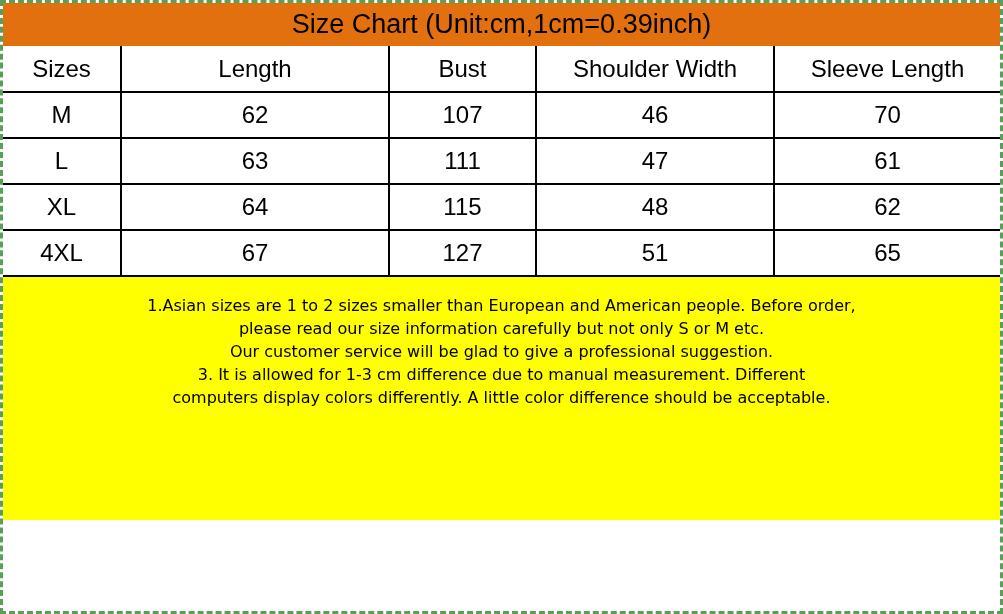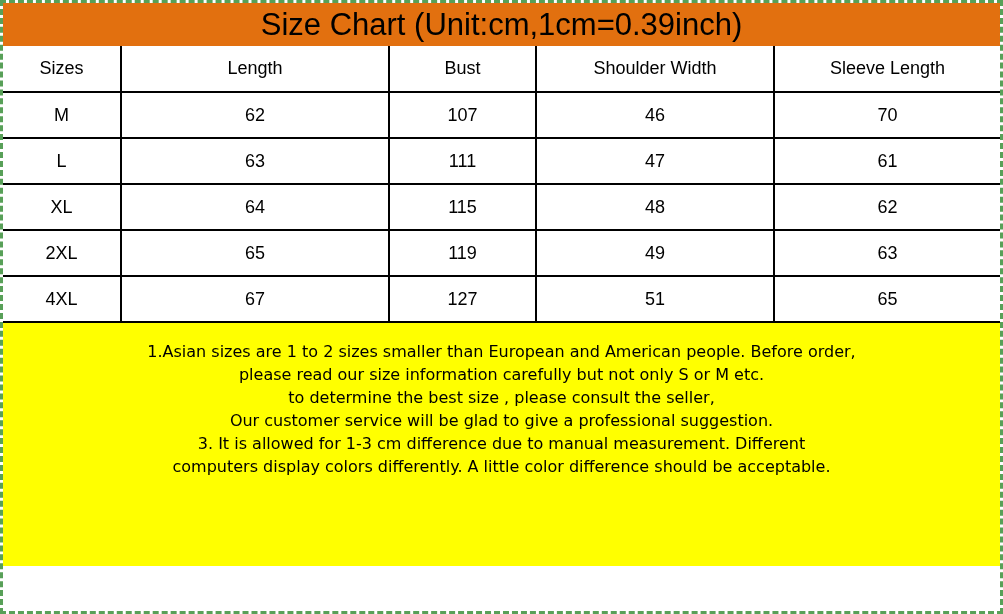--- a/index.html
+++ b/index.html
@@ -19,36 +19,36 @@
     overflow: hidden;
   }
   .title-bar {
     height: 43px;
     background: #e2700f;
     display: flex;
     align-items: center;
     justify-content: center;
   }
   .title-bar .title-text {
-    font-size: 31px;
+    font-size: 27px;
     color: #000000;
     letter-spacing: 0px;
     white-space: nowrap;
   }
   table.size-table {
     border-collapse: collapse;
     table-layout: fixed;
     width: 100%;
   }
   table.size-table th,
   table.size-table td {
     border: 2px solid #000000;
     text-align: center;
     vertical-align: middle;
-    font-size: 18px;
+    font-size: 24px;
     font-weight: normal;
     padding: 0;
     overflow: hidden;
     white-space: nowrap;
   }
   table.size-table thead th { border-top: none; height: 45px; }
   table.size-table tbody td { height: 44px; }
   table.size-table tr > *:last-child { border-right: none; }
   table.size-table tr > *:first-child { border-left: none; }
   .attention-box {
@@ -106,40 +106,32 @@
           <td>61</td>
         </tr>
         <tr>
           <td>XL</td>
           <td>64</td>
           <td>115</td>
           <td>48</td>
           <td>62</td>
         </tr>
         <tr>
-          <td>2XL</td>
-          <td>65</td>
-          <td>119</td>
-          <td>49</td>
-          <td>63</td>
-        </tr>
-        <tr>
           <td>4XL</td>
           <td>67</td>
           <td>127</td>
           <td>51</td>
           <td>65</td>
         </tr>
       </tbody>
   </table>
 
   <div class="attention-box">
     <div>
         <div class="attention-line">1.Asian sizes are 1 to 2 sizes smaller than European and American people. Before order,</div>
         <div class="attention-line">please read our size information carefully but not only S or M etc.</div>
-        <div class="attention-line">to determine the best size , please consult the seller,</div>
         <div class="attention-line">Our customer service will be glad to give a professional suggestion.</div>
         <div class="attention-line">3. It is allowed for 1-3 cm difference due to manual measurement. Different</div>
         <div class="attention-line">computers display colors differently. A little color difference should be acceptable.</div>
       </div>
   </div>
 
 </div>
 
 </body></html>

